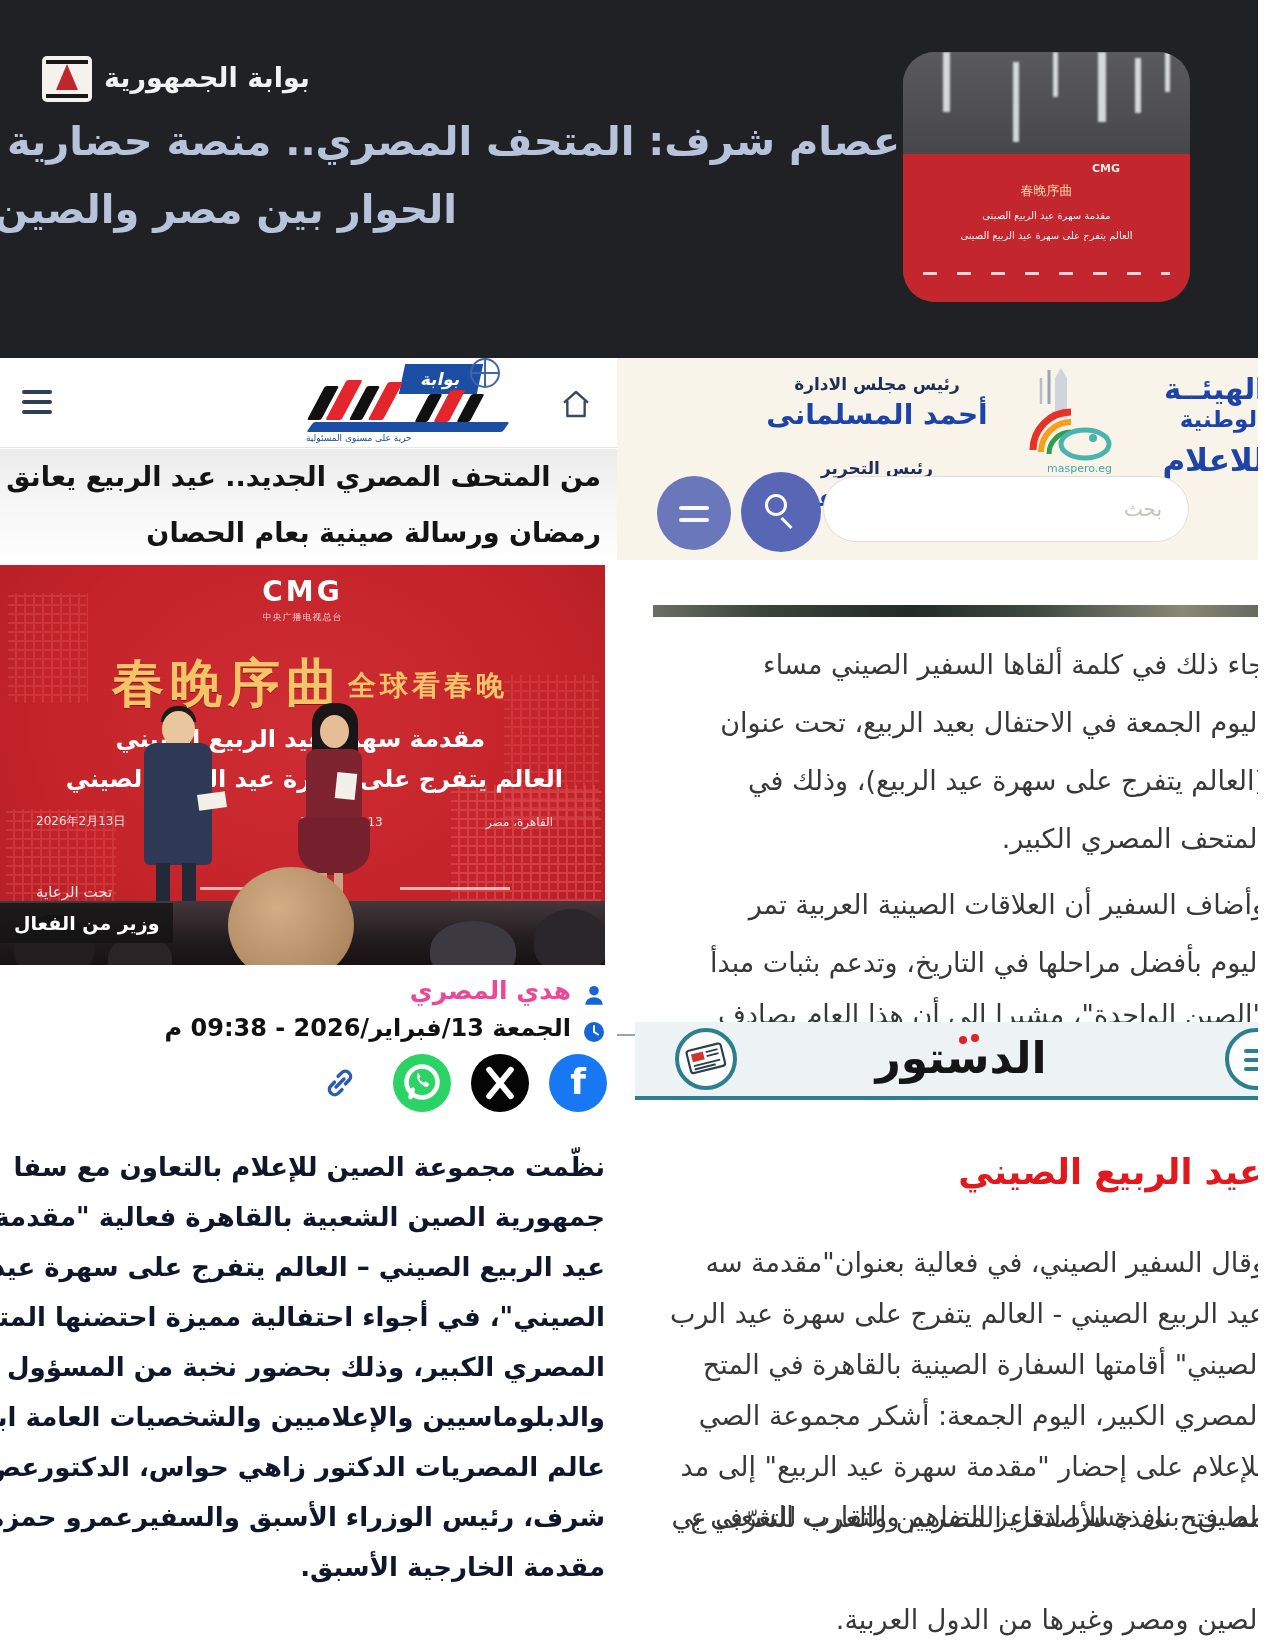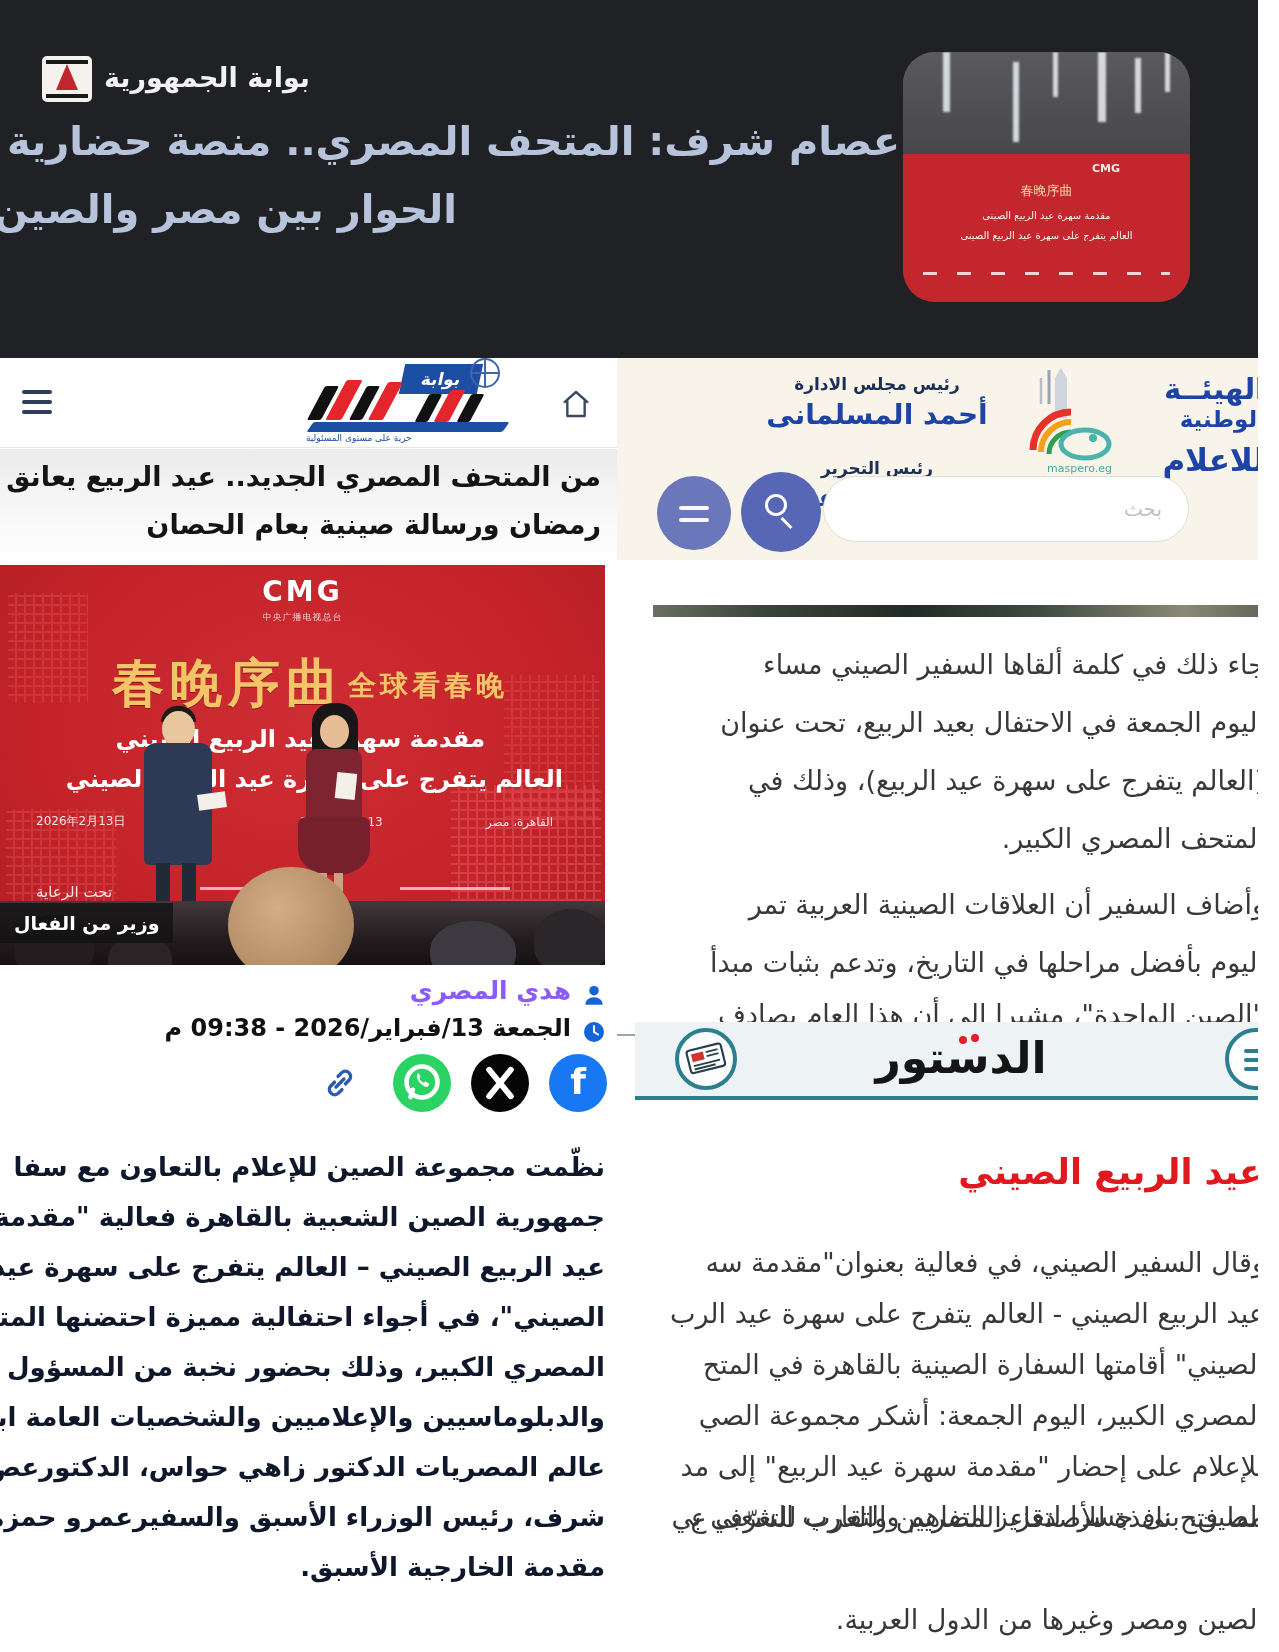--- a/index.html
+++ b/index.html
@@ -35,21 +35,21 @@
   #rosa-blue-box{position:absolute;left:100px;top:0;width:78px;height:30px;background:#1c4fa3;transform:skewX(-12deg);color:#fff;font-size:17px;font-weight:bold;text-align:center;line-height:30px;direction:rtl;}
   #rosa-globe{position:absolute;left:168px;top:-6px;width:30px;height:30px;border:2px solid #3f65ab;border-radius:50%;background:
     linear-gradient(90deg,transparent 46%,#3f65ab 46% 54%,transparent 54%),
     linear-gradient(0deg,transparent 46%,#3f65ab 46% 54%,transparent 54%);}
   .stroke{position:absolute;transform:skewX(-28deg);border-radius:2px;}
   #rosa-swoosh{position:absolute;left:8px;top:58px;width:196px;height:10px;background:#1c4fa3;transform:skewX(-35deg);border-radius:2px;}
   #rosa-tagline{position:absolute;left:4px;top:69px;width:150px;color:#1c4fa3;font-size:9px;direction:rtl;text-align:left;white-space:nowrap;}
   #home-icon{position:absolute;left:560px;top:30px;width:32px;height:32px;cursor:pointer;}
   #lc-headline{position:absolute;left:0;top:91px;width:100%;height:116px;background:linear-gradient(180deg,#ebebeb 0%,#f6f6f6 45%,#ffffff 100%);}
   .lc-hl{position:absolute;right:16px;color:#141414;font-size:27px;font-weight:bold;direction:rtl;white-space:nowrap;}
-  #lc-hl1{top:12px;text-align:center;}#lc-hl2{top:60px;}
+  #lc-hl1{top:12px;text-align:center;}#lc-hl2{top:68px;}
 
   
   #photo{position:absolute;left:0;top:207px;width:605px;height:400px;background:radial-gradient(ellipse at 50% 40%, #cd2d33 0%, #c42329 60%, #b01f25 100%);overflow:hidden;}
   .pat{position:absolute;opacity:.55;background:
     repeating-linear-gradient(0deg,transparent 0 7px,#d8454b 7px 9px),
     repeating-linear-gradient(90deg,transparent 0 7px,#d8454b 7px 9px);}
   #ph-cmg{position:absolute;left:0;right:0;top:10px;text-align:center;color:#fff;font-size:28px;font-weight:bold;letter-spacing:3px;}
   #ph-cmg-sub{position:absolute;left:0;right:0;top:46px;text-align:center;color:#f4dede;font-size:9px;letter-spacing:1px;opacity:.9;}
   #ph-cn{position:absolute;left:112px;top:84px;color:#f4c468;font-size:52px;font-weight:bold;letter-spacing:6px;text-shadow:0 1px 0 #8d1318;}
   #ph-cn2{position:absolute;left:348px;top:102px;color:#f4c468;font-size:28px;font-weight:bold;letter-spacing:4px;}
@@ -69,21 +69,21 @@
   #woman-head{position:absolute;left:320px;top:150px;width:29px;height:33px;border-radius:50%;background:#e6bd96;}
   #woman-dress{position:absolute;left:306px;top:184px;width:56px;height:104px;border-radius:10px 10px 4px 4px;background:#7d2430;}
   #woman-skirt{position:absolute;left:298px;top:252px;width:72px;height:58px;border-radius:8px 8px 45% 45%;background:#75202c;}
   #woman-paper{position:absolute;left:336px;top:208px;width:20px;height:26px;background:#f3f0ea;transform:rotate(6deg);}
   #woman-leg1{position:absolute;left:318px;top:308px;width:9px;height:48px;background:#caa184;}
   #woman-leg2{position:absolute;left:334px;top:308px;width:9px;height:48px;background:#caa184;}
   #ph-caption{position:absolute;left:0;top:338px;height:40px;background:rgba(18,18,18,.78);color:#fff;font-size:19px;font-weight:bold;direction:rtl;line-height:40px;padding:0 14px;white-space:nowrap;}
 
   
   #author-ic{position:absolute;right:10px;top:624px;width:26px;height:26px;}
-  #author-tx{position:absolute;right:46px;top:618px;color:#8b5cf6;font-size:25px;font-weight:bold;direction:rtl;}
+  #author-tx{position:absolute;right:46px;top:618px;color:#ec4899;font-size:25px;font-weight:bold;direction:rtl;}
   #date-ic{position:absolute;right:11px;top:662px;width:24px;height:24px;}
   #date-tx{position:absolute;right:46px;top:656px;color:#111;font-size:24px;font-weight:bold;direction:rtl;}
   .soc{position:absolute;top:696px;width:58px;height:58px;border-radius:50%;cursor:pointer;}
   #soc-fb{right:10px;background:#1877f2;color:#fff;font-size:36px;font-weight:bold;text-align:center;line-height:56px;}
   #soc-x{right:88px;background:#050505;}
   #soc-wa{right:166px;background:#2bd365;}
   #soc-link{position:absolute;right:258px;top:706px;width:38px;height:38px;cursor:pointer;}
   .lln{position:absolute;left:0;right:0;padding-right:12px;height:42px;line-height:42px;color:#0f172a;font-size:26px;font-weight:bold;direction:rtl;text-align:right;white-space:nowrap;overflow:hidden;}
 
   

